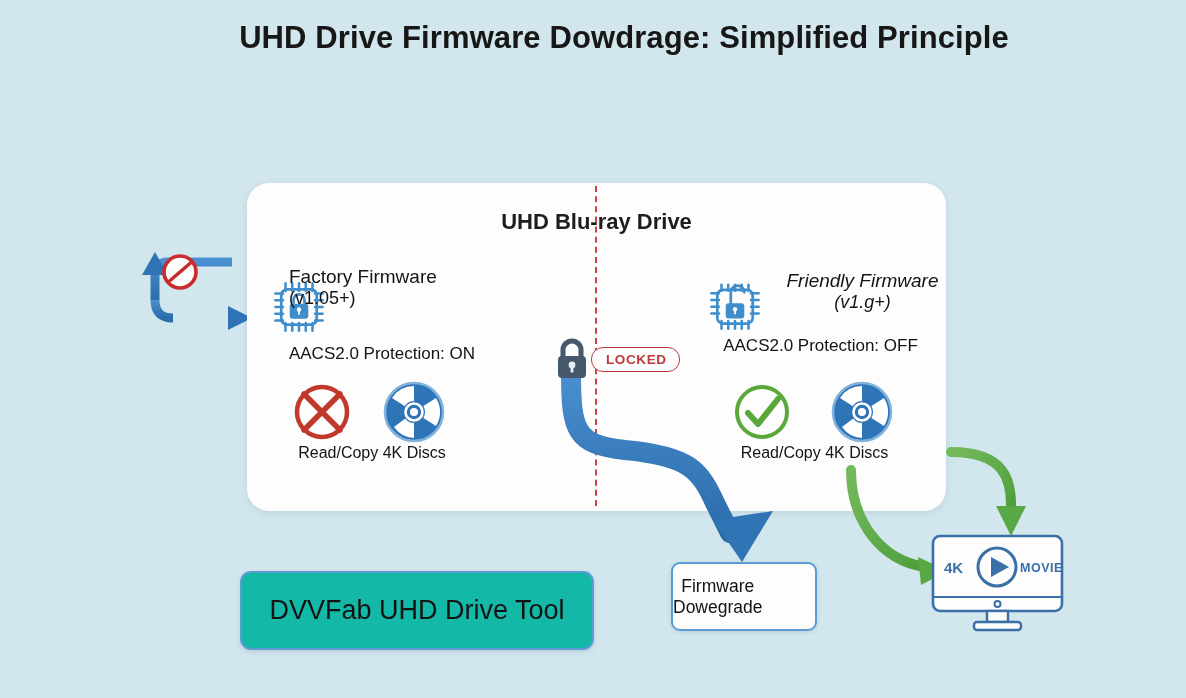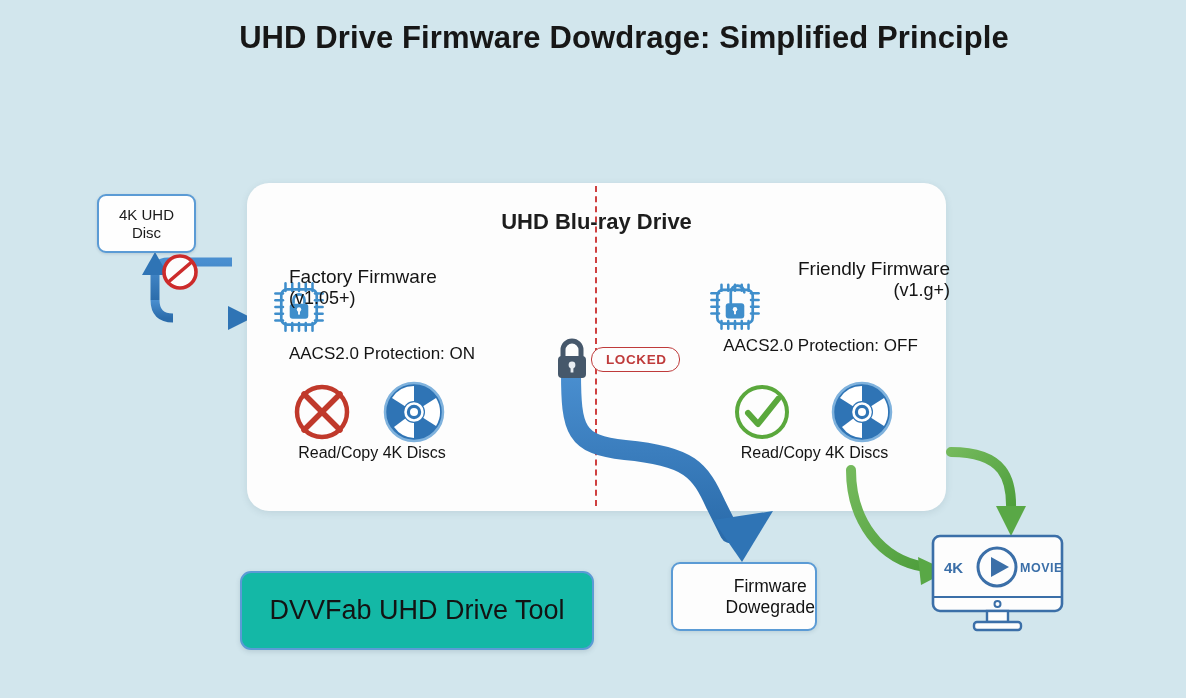--- a/index.html
+++ b/index.html
@@ -46,21 +46,21 @@
   }
   #disc-box .txt{font-size:15px;color:#1a1a1a;text-align:center;line-height:1.18;}
 
   
   .fw-name{font-size:19px;color:#141414;line-height:1.18;}
   .fw-ver{font-size:18px;color:#141414;}
   .fw-status{font-size:17px;color:#141414;white-space:nowrap;}
   .discs-label{font-size:16px;color:#141414;white-space:nowrap;}
 
   #left-fw-text{left:289px;top:266px;width:175px;text-align:left;}
-  #right-fw-text{left:775px;top:258px;width:175px;text-align:right;}
+  #right-fw-text{left:775px;top:270px;width:175px;text-align:center;font-style:italic;}
   #left-status{left:282px;top:344px;width:200px;text-align:center;}
   #right-status{left:718px;top:336px;width:205px;text-align:center;}
   #left-discs-label{left:282px;top:444px;width:180px;text-align:center;}
   #right-discs-label{left:722px;top:444px;width:185px;text-align:center;}
 
   
   .chip{width:54px;height:54px;}
   #left-chip{left:272px;top:280px;}
   #right-chip{left:708px;top:278px;}
 
@@ -85,21 +85,21 @@
     left:240px;top:571px;width:350px;height:75px;
     background:#14b8a6;border:2px solid #5b9bd5;border-radius:11px;
     display:flex;align-items:center;justify-content:center;
     box-shadow:0 2px 5px rgba(50,80,100,.16);
   }
   #tool-box .txt{font-size:27px;color:#131313;}
 
   #downgrade-box{
     left:671px;top:562px;width:142px;height:65px;
     background:#fdfdfd;border:2px solid #5b9bd5;border-radius:9px;
-    display:flex;align-items:center;justify-content:flex-end;
+    display:flex;align-items:center;justify-content:flex-start;
     box-shadow:0 1px 4px rgba(50,80,100,.16);
   }
   #downgrade-box .txt{font-size:17.5px;color:#131313;text-align:center;line-height:1.2;}
 
   
   #monitor{left:930px;top:533px;width:135px;height:100px;}
   .mon-4k{font:700 15px "Liberation Sans",sans-serif;fill:#3b6fa8;}
   .mon-movie{font:700 12.5px "Liberation Sans",sans-serif;fill:#3b6fa8;letter-spacing:.5px;}
 
   
@@ -263,26 +263,20 @@
       <path d="M851,470 C851,520 880,560 925,567" fill="none" stroke="url(#greenGrad)" stroke-width="10" stroke-linecap="round"></path>
       <polygon points="948,571 918,557 921,585" fill="#59a846"></polygon>
     </g>
 
     <g>
       <path d="M951,452 C1005,452 1012,480 1011,510" fill="none" stroke="url(#greenGrad)" stroke-width="10" stroke-linecap="round"></path>
       <polygon points="1011,536 996,506 1026,506" fill="#59a846"></polygon>
     </g>
   </svg>
 
-  <div class="abs" id="disc-box">
-    <div class="txt">
-      <span>4K UHD</span><br>
-      <span>Disc</span>
-    </div>
-  </div>
 
   <svg class="abs" style="left:160px;top:252px;width:40px;height:40px;" viewBox="0 0 40 40">
     <circle cx="20" cy="20" r="16" fill="#fdfdfd" stroke="#cc2b2b" stroke-width="3.6"></circle>
     <line x1="9.5" y1="29" x2="30.5" y2="11" stroke="#cc2b2b" stroke-width="3.6" stroke-linecap="round"></line>
   </svg>
 
   <svg class="abs" id="lock-icon" viewBox="0 0 40 44">
     <path d="M11,20 L11,13 a9,9 0 0,1 18,0 L29,20" fill="none" stroke="#46586b" stroke-width="5"></path>
     <rect x="6" y="19" width="28" height="22" rx="4" fill="#46586b"></rect>
     <circle cx="20" cy="28" r="3.4" fill="#e9eef3"></circle>

